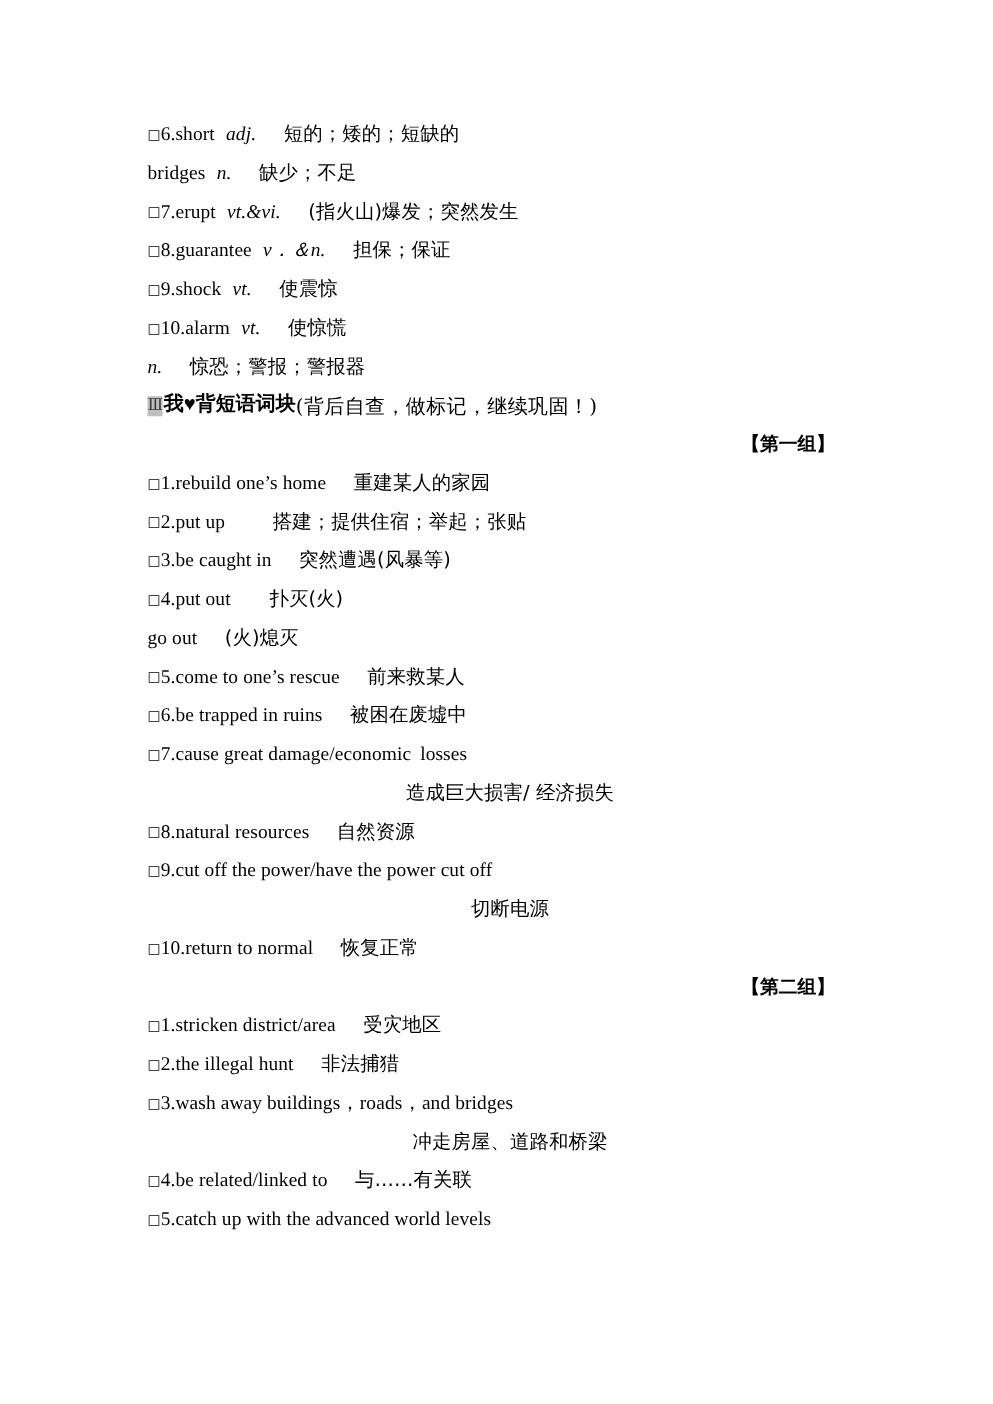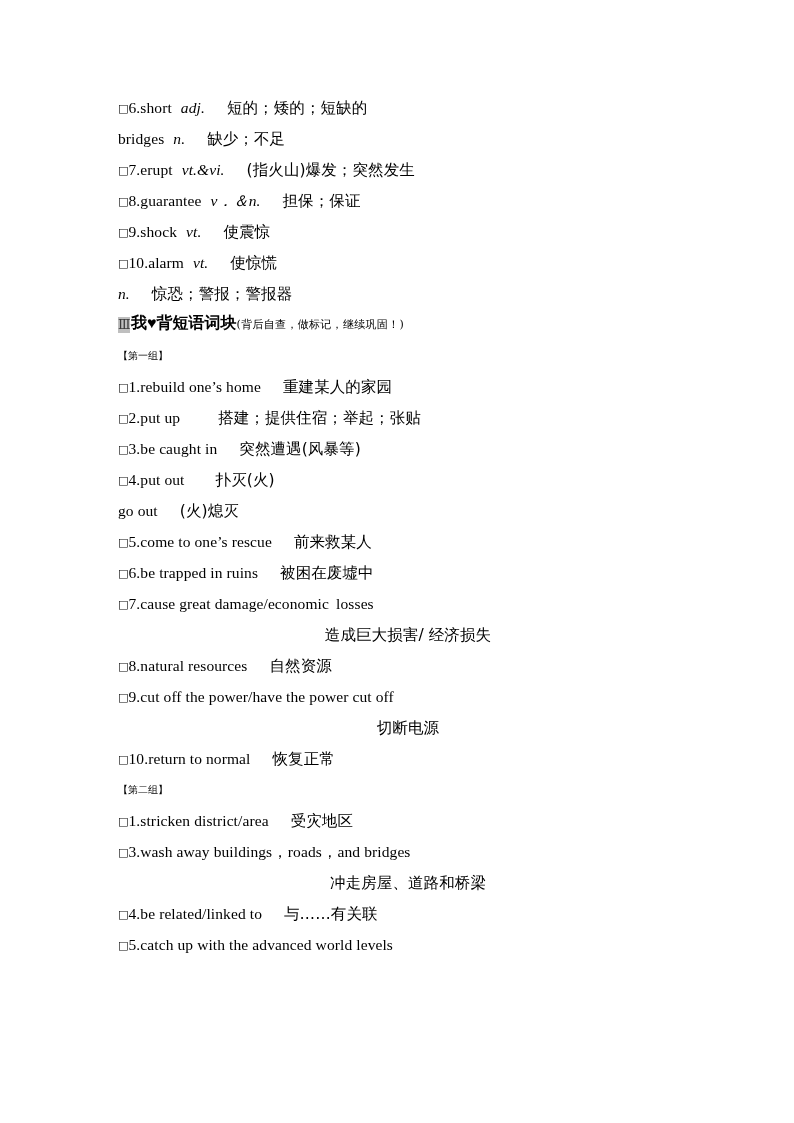--- a/index.html
+++ b/index.html
@@ -82,32 +82,32 @@
     overflow: hidden;
   }
   .sect-title {
     font-family: Liberation Mono, monospace;
     font-size: 16px;
     font-weight: bold;
     letter-spacing: 0px;
   }
   .sect-note {
     font-family: "DejaVu Serif", "Liberation Serif", serif;
-    font-size: 11px;
+    font-size: 16px;
     letter-spacing: 0.3px;
   }
 
   
   .group-title {
     height: 31px;
     line-height: 31px;
     font-family: "DejaVu Sans", "Liberation Sans", sans-serif;
-    font-size: 10px;
-    font-weight: normal;
-    text-align: left;
+    font-size: 15px;
+    font-weight: bold;
+    text-align: right;
     width: 560px;
     padding-right: 10px;
     box-sizing: border-box;
   }
 </style>
 </head>
 <body>
 
 <div class="page">
   <div class="content">
@@ -197,20 +197,23 @@
     <div class="line">
       <span class="cb">□</span><span>10.</span><span>return to normal</span><span class="gap-lg"></span><span class="cjk">恢复正常</span>
     </div>
 
     <div class="group-title">【第二组】</div>
 
     <div class="line">
       <span class="cb">□</span><span>1.</span><span>stricken district/area</span><span class="gap-lg"></span><span class="cjk">受灾地区</span>
     </div>
 
+    <div class="line">
+      <span class="cb">□</span><span>2.</span><span>the illegal hunt</span><span class="gap-lg"></span><span class="cjk">非法捕猎</span>
+    </div>
 
     <div class="line">
       <span class="cb">□</span><span>3.</span><span>wash away buildings，roads，and bridges</span>
     </div>
     <div class="line indent">
       <span class="cjk">冲走房屋、道路和桥梁</span>
     </div>
 
     <div class="line">
       <span class="cb">□</span><span>4.</span><span>be related/linked to</span><span class="gap-lg"></span><span class="cjk">与……有关联</span>

